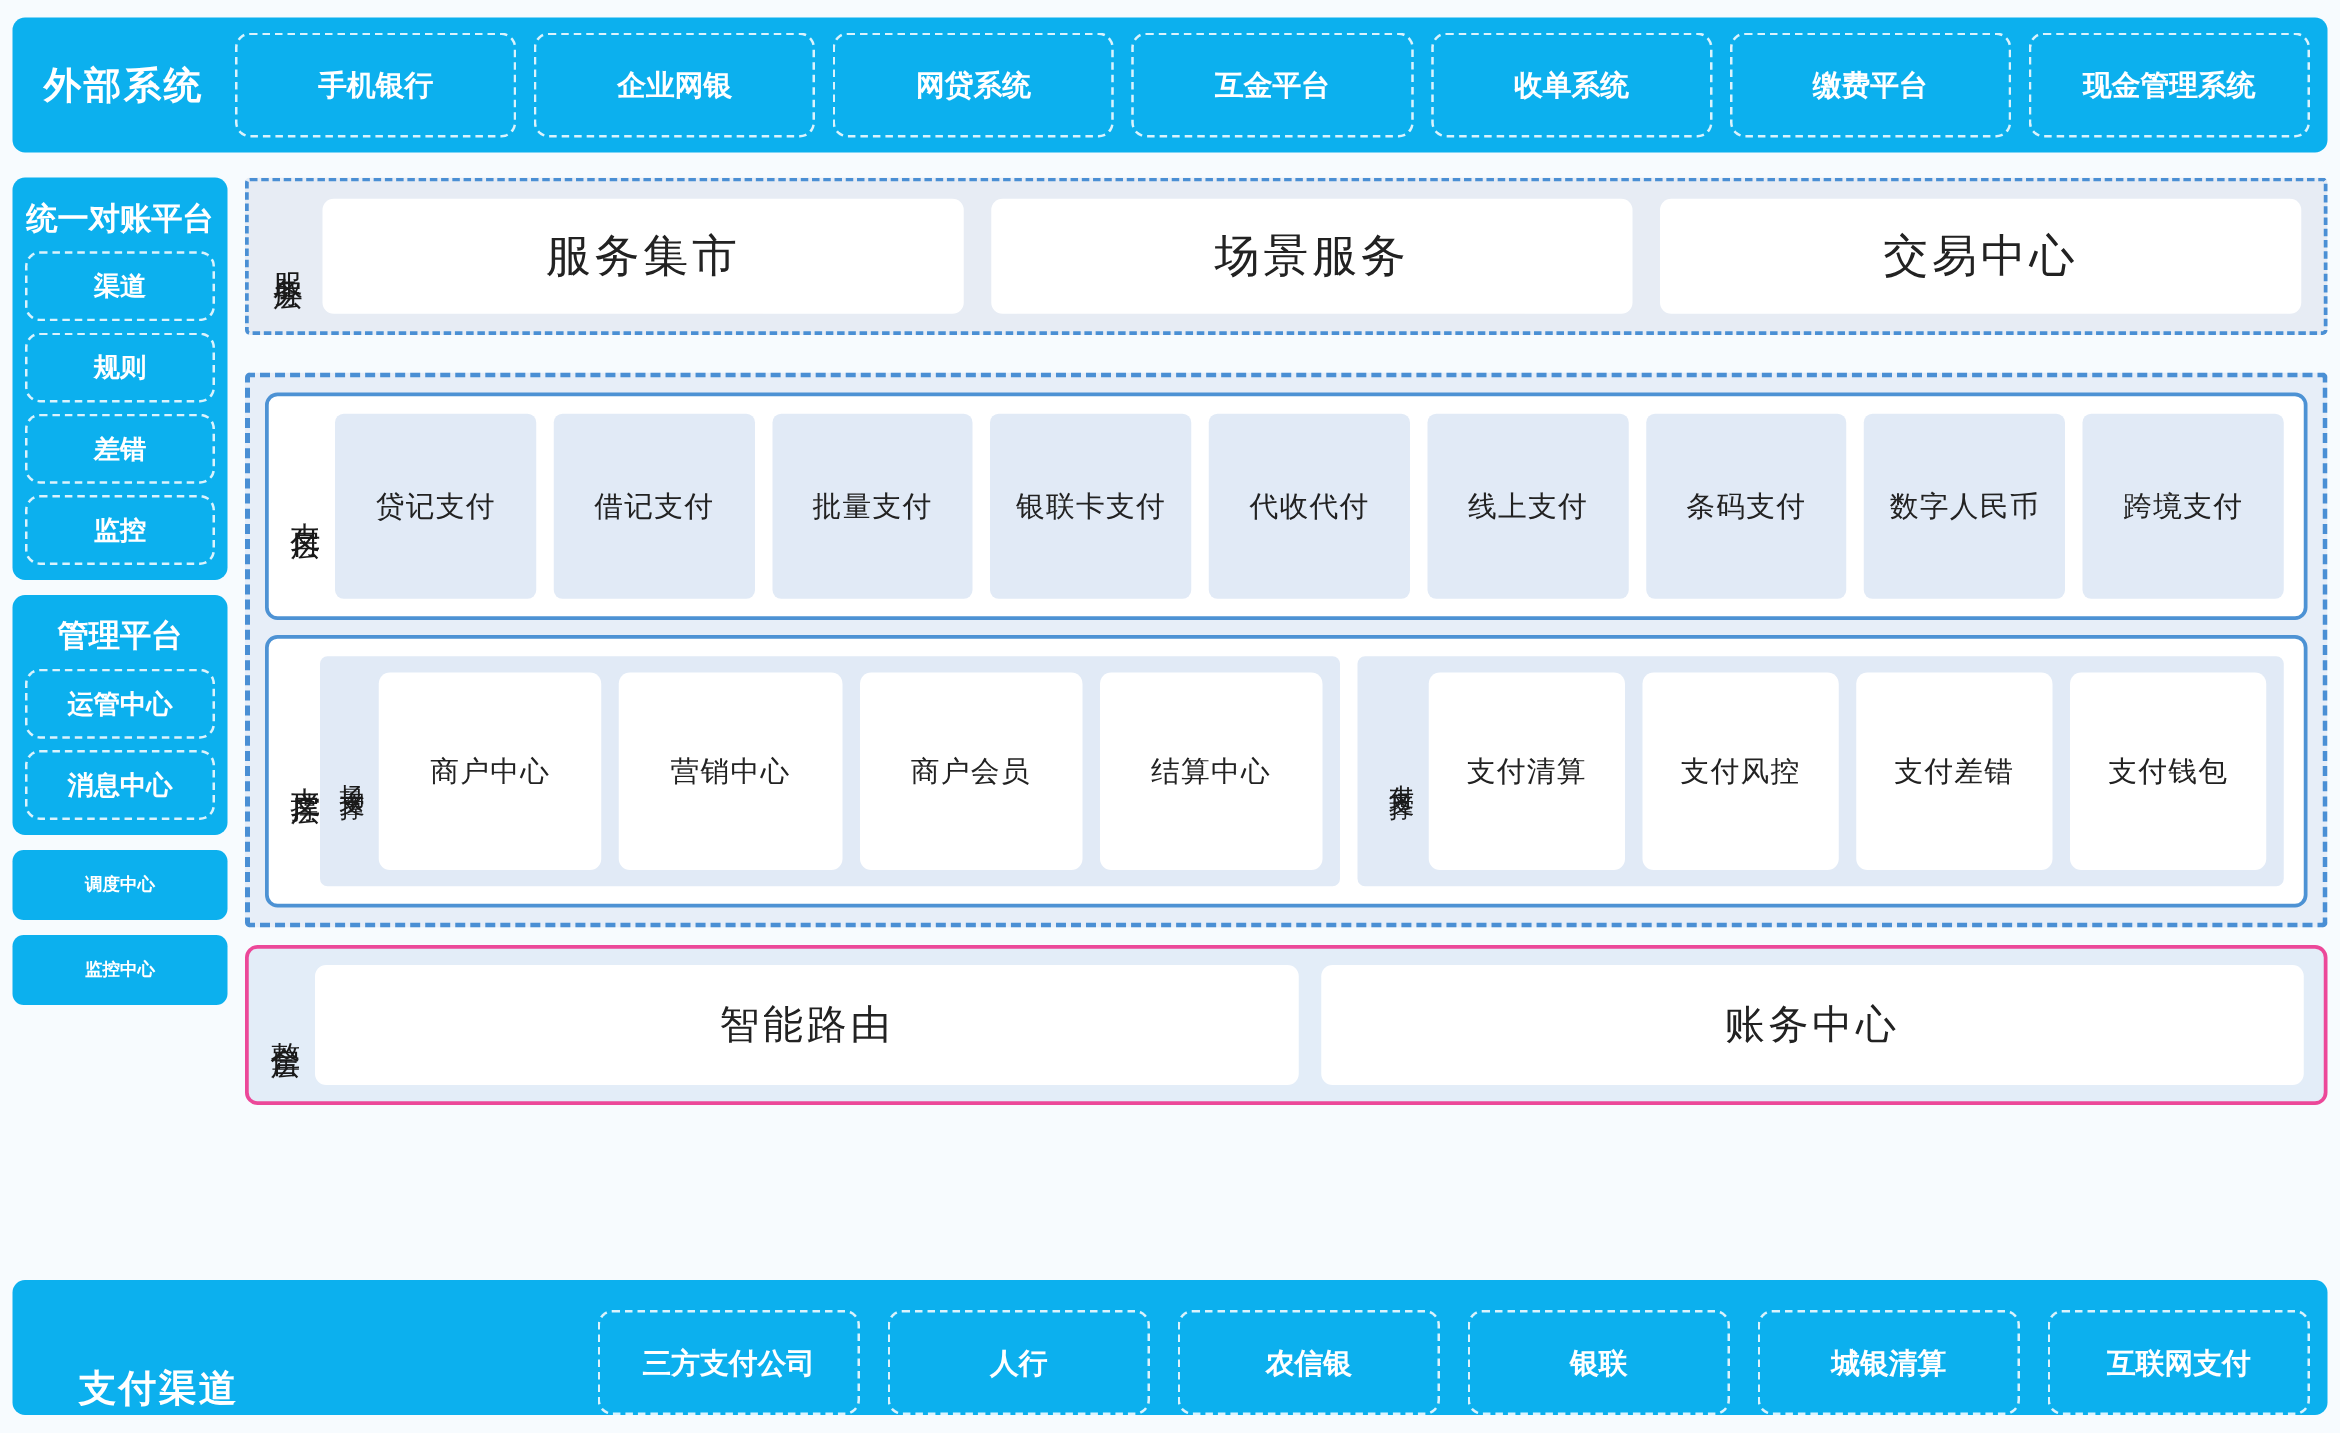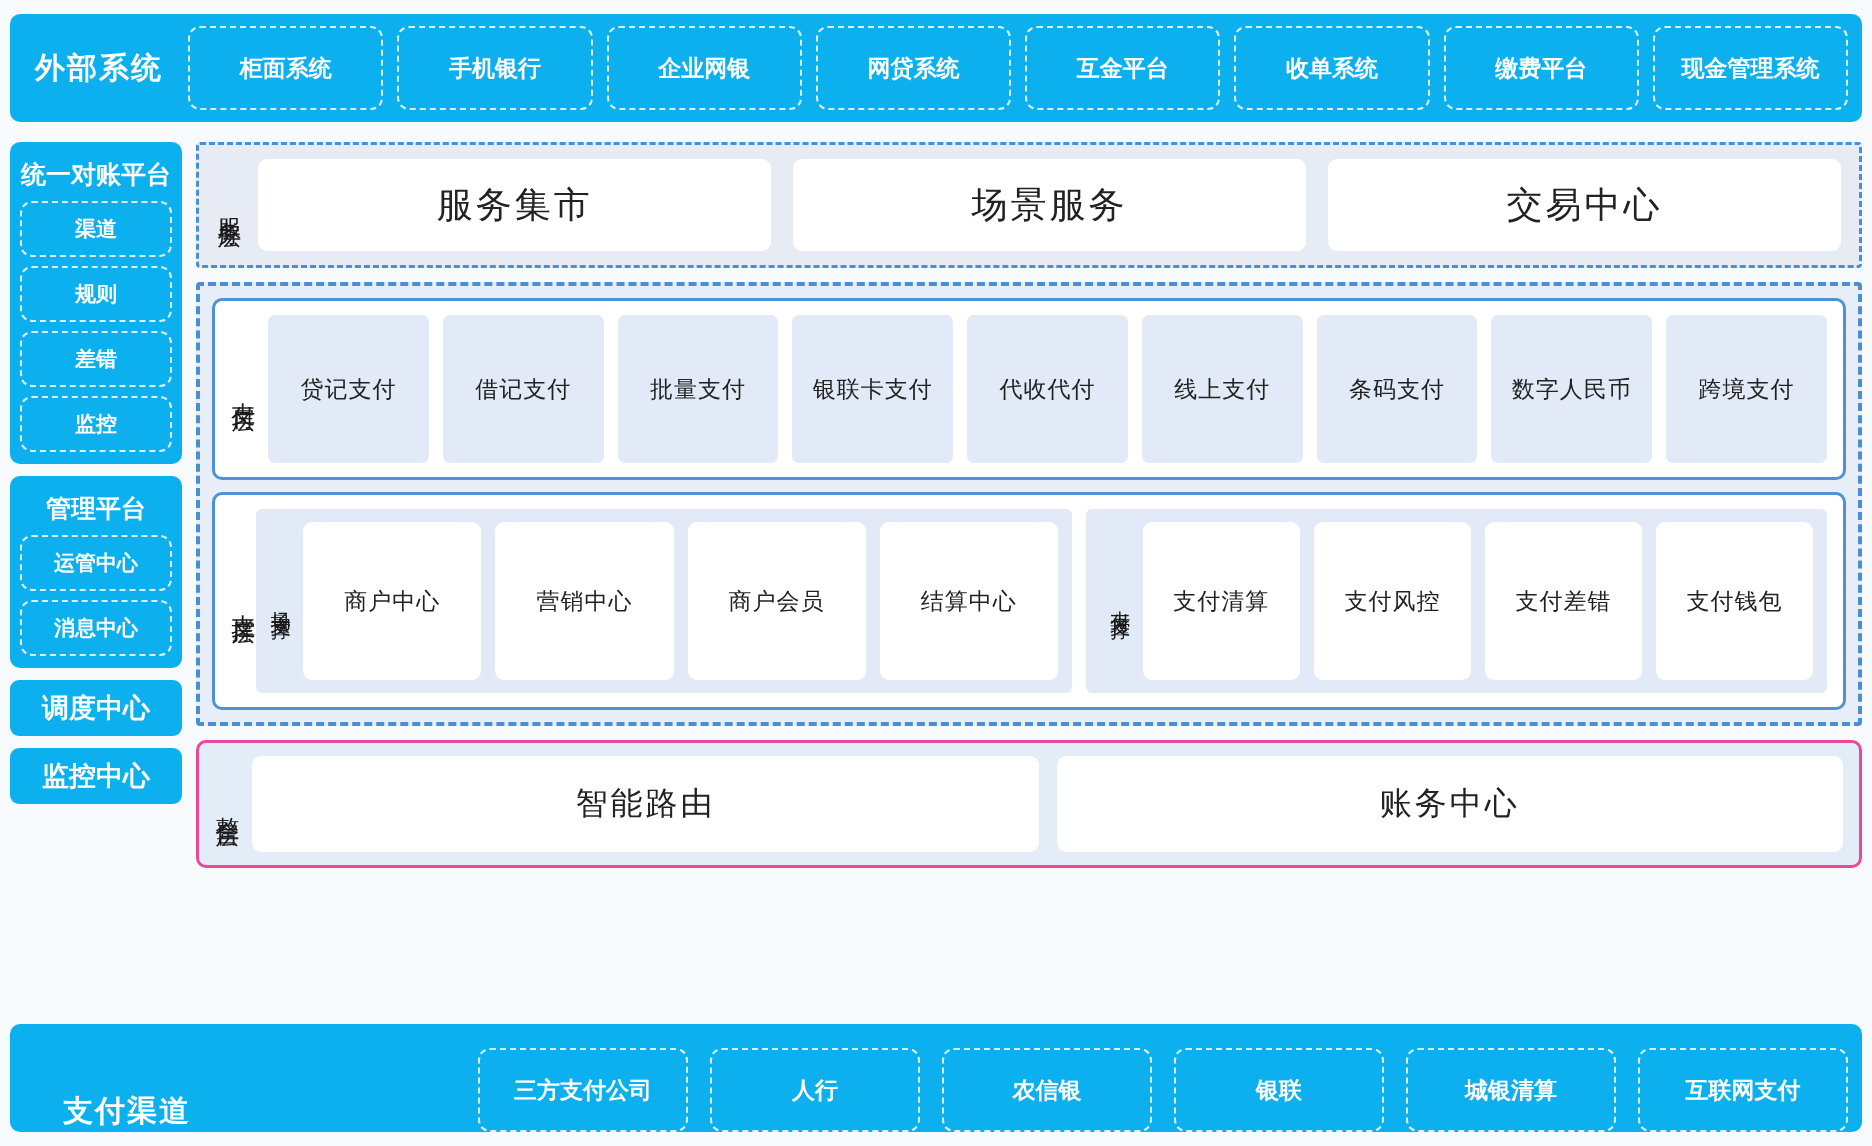--- a/index.html
+++ b/index.html
@@ -51,21 +51,21 @@
     margin-bottom:12px;
   }
   .panel-title{
     color:#fff;font-size:25px;font-weight:bold;
     text-align:center;padding:6px 0 10px 0;white-space:nowrap;
   }
   .panel .dashchip{height:56px;font-size:21px;margin-bottom:9px;}
   .panel .dashchip:last-child{margin-bottom:0;}
   .solidchip{
     background:#0CB0EE;border-radius:9px;color:#fff;
-    font-size:27px;font-weight:bold;height:56px;
+    font-size:14px;font-weight:bold;height:56px;
     display:flex;align-items:center;justify-content:center;
     margin-bottom:12px;box-sizing:border-box;white-space:nowrap;
   }
 
   
   .main{position:absolute;left:196px;top:142px;width:1666px;}
 
   .vlabel{
     writing-mode:vertical-rl;
     text-orientation:upright;
@@ -79,21 +79,21 @@
   .vlabel.small{font-size:20px;letter-spacing:3px;}
 
   
   .service-layer{
     border:3px dashed #4a8fd4;
     background:#e7ecf4;
     border-radius:4px;
     padding:14px 18px;
     display:flex;align-items:stretch;gap:16px;
     box-sizing:border-box;height:126px;
-    margin-bottom:14px;
+    margin-bottom:30px;
   }
   .service-cards{display:flex;flex:1 1 auto;gap:22px;}
   .wcard{
     background:#fff;border-radius:9px;
     display:flex;align-items:center;justify-content:center;
     box-sizing:border-box;
   }
   .service-cards .wcard{flex:1 1 0;font-size:36px;letter-spacing:3px;}
 
   
@@ -166,21 +166,20 @@
   .chan-chips .dashchip{flex:0 1 210px;height:84px;font-size:23px;}
 </style>
 </head>
 <body>
 
 <div class="page">
 
   <div class="bluebar ext-row">
     <div class="bar-title">外部系统</div>
     <div class="ext-chips">
-      <div class="dashchip">柜面系统</div>
       <div class="dashchip">手机银行</div>
       <div class="dashchip">企业网银</div>
       <div class="dashchip">网贷系统</div>
       <div class="dashchip">互金平台</div>
       <div class="dashchip">收单系统</div>
       <div class="dashchip">缴费平台</div>
       <div class="dashchip">现金管理系统</div>
     </div>
   </div>
 

